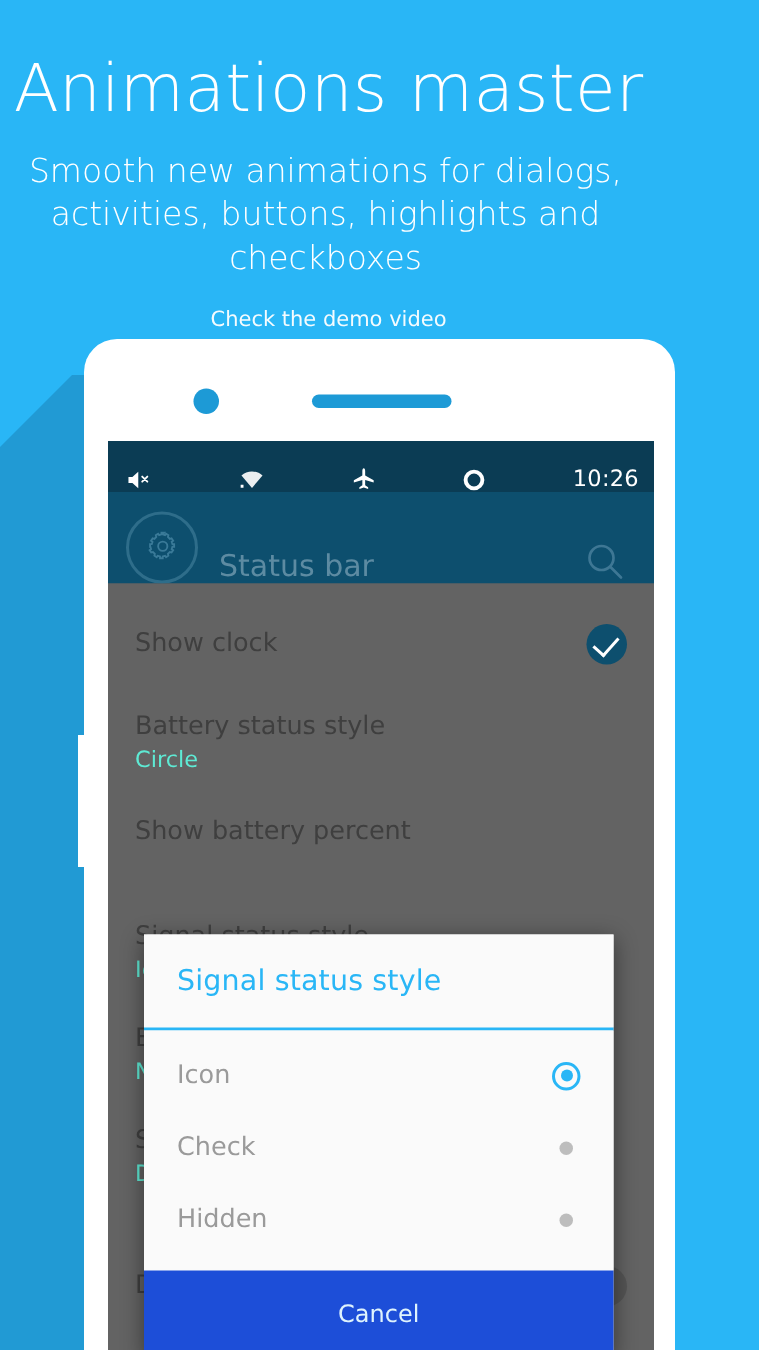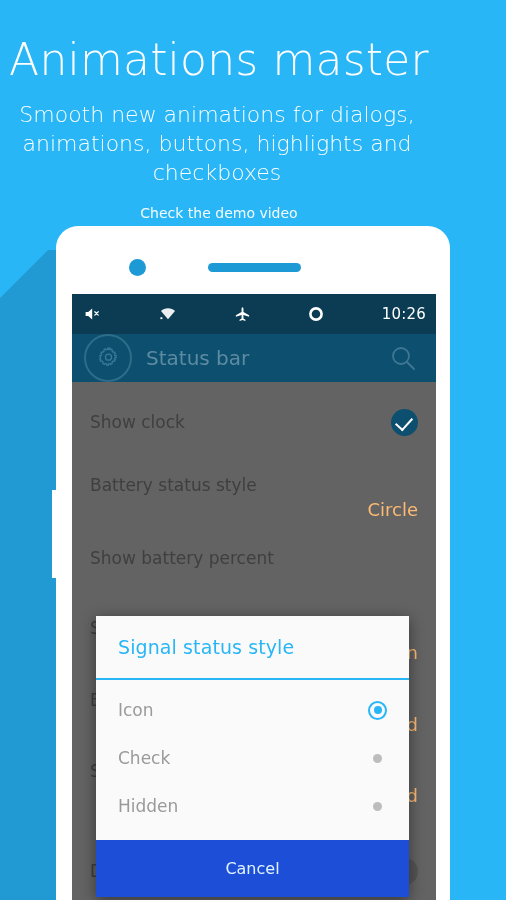--- a/index.html
+++ b/index.html
@@ -114,24 +114,24 @@
     top: 68px;
     width: 364px;
     height: 632px;
     overflow: hidden;
     background: #636363;
   }
 
   
   .sysbar {
     position: relative;
-    height: 40px;
+    height: 34px;
     background: #0b3c54;
     display: flex;
-    align-items: center;
+    align-items: flex-end;
     justify-content: flex-end;
     padding-right: 10px;
     box-sizing: border-box;
     gap: 48px;
   }
   .sysbar .ic {
     display: inline-flex;
     align-items: center;
     justify-content: center;
     margin-left: 9px;
@@ -141,24 +141,24 @@
     margin-left: 10px;
     color: #ffffff;
     font-size: 15px;
     font-weight: 400;
     letter-spacing: 0.2px;
   }
 
   
   .toolbar {
     position: relative;
-    height: 48px;
+    height: 61px;
     background: #0d4f6e;
     display: flex;
-    align-items: center;
+    align-items: flex-end;
     padding: 0 12px;
     box-sizing: border-box;
   }
   .toolbar .gear-wrap {
     width: 44px;
     height: 44px;
     border: 2px solid #2e6d8a;
     border-radius: 50%;
     display: flex;
     align-items: center;
@@ -195,25 +195,24 @@
     align-items: center;
     min-height: 44px;
   }
   .row .texts { flex: 1; }
   .row .t1 {
     font-size: 17px;
     color: #3f3f3f;
     line-height: 1.35;
   }
   .row .t2 {
-    font-size: 18px;
-    color: #fdba74;
+    font-size: 15px;
+    color: #5eead4;
     line-height: 1.3;
     padding-top: 1px;
-    text-align: right;
   }
   .check-on {
     width: 27px; height: 27px;
     border-radius: 50%;
     background: #0d4f6e;
     flex: none;
     position: relative;
   }
   .check-on::after {
     content: "";
@@ -314,21 +313,21 @@
 </style>
 </head>
 <body>
 
 <div id="screen">
 
   <div class="promo">
     <h1 class="promo-title">Animations master</h1>
     <p class="promo-sub">
       <span>Smooth new animations for dialogs,</span>
-      <span>animations, buttons, highlights and checkboxes</span>
+      <span>activities, buttons, highlights and checkboxes</span>
     </p>
     <p class="promo-note">Check the demo video</p>
   </div>
 
   <div class="slab"></div>
 
   <div class="phone">
     <div class="phone-cam"></div>
     <div class="phone-speaker"></div>
     <div class="side-button"></div>
@@ -379,21 +378,21 @@
 
       <div class="list">
 
         <div class="row" style="margin-top:12px;">
           <div class="texts">
             <div class="t1">Show clock</div>
           </div>
           <div class="check-on"></div>
         </div>
 
-        <div class="row" style="margin-top:30px;align-items:flex-start;">
+        <div class="row" style="margin-top:22px;align-items:flex-start;">
           <div class="texts">
             <div class="t1">Battery status style</div>
             <div class="t2">Circle</div>
           </div>
         </div>
 
         <div class="row" style="margin-top:26px;align-items:flex-start;">
           <div class="texts">
             <div class="t1">Show battery percent</div>
           </div>

